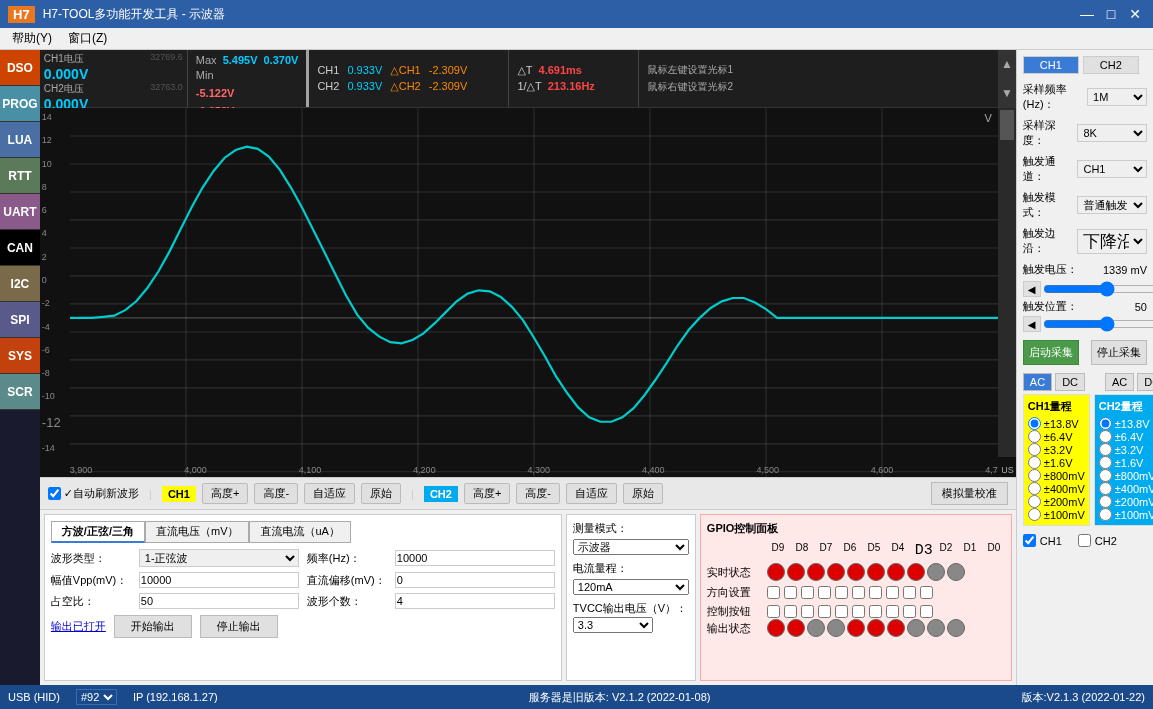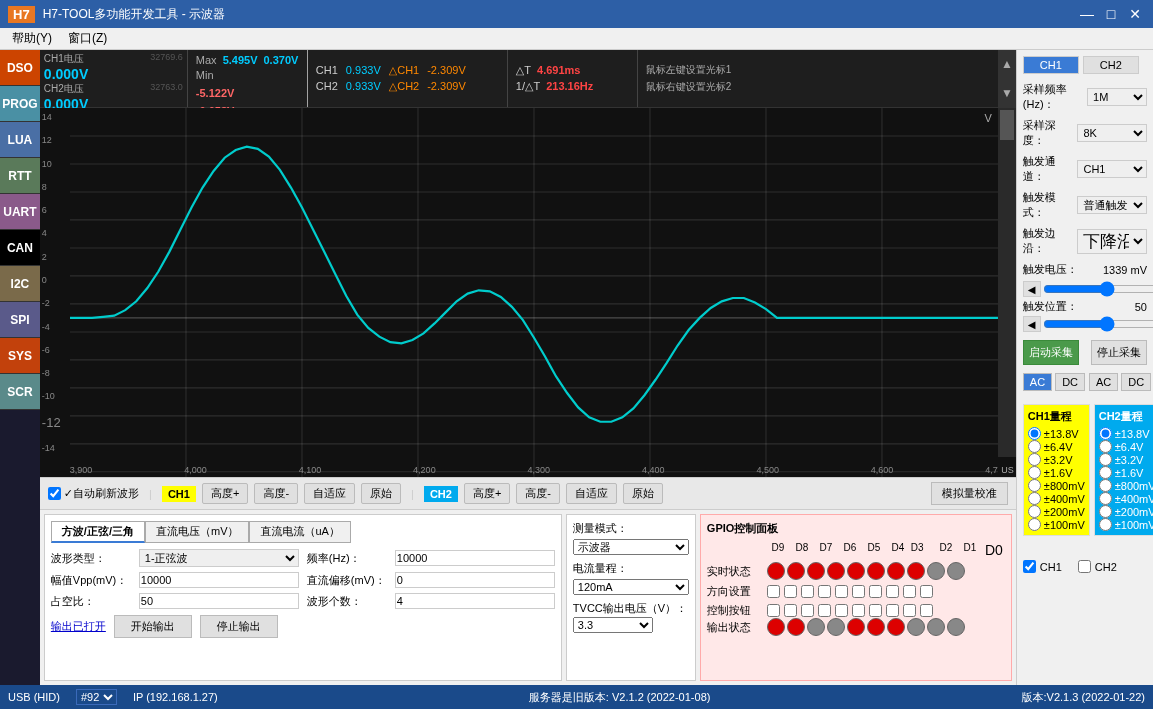--- a/index.html
+++ b/index.html
@@ -94,21 +94,21 @@
           </div>
           <div>
             <div style="display:flex;justify-content:space-between;">
               <span style="color:#aaa;font-size:10px;">CH2电压</span>
               <span style="color:#555;font-size:9px;">32763.0</span>
             </div>
             <div style="color:#00ccff;font-size:14px;font-weight:bold;">0.000V</div>
           </div>
         </div>
 
-        <div style="background:#1e1e1e;padding:4px 8px;display:flex;flex-direction:column;justify-content:space-between;border-right:1px solid #a3a3a3;min-width:120px;">
+        <div style="background:#1e1e1e;padding:4px 8px;display:flex;flex-direction:column;justify-content:space-between;border-right:3px solid #a3a3a3;min-width:120px;">
           <div style="display:flex;gap:6px;font-size:11px;margin-bottom:3px;">
             <span style="color:#aaa;">Max</span>
             <span style="color:#00ccff;font-weight:bold;">5.495V</span>
             <span style="color:#00ccff;font-weight:bold;">0.370V</span>
           </div>
           <div style="display:flex;gap:6px;font-size:11px;flex-direction:column;">
             <span style="color:#aaa;">Min</span>
             <span style="color:#ff6666;font-weight:bold;">-5.122V</span>
             <span style="color:#ff6666;font-weight:bold;">-0.058V</span>
           </div>
@@ -306,24 +306,24 @@
 
           <div style="display:flex;align-items:center;margin-bottom:4px;">
             <div style="min-width:60px;"></div>
             <div style="display:flex;gap:2px;">
               <span style="width:22px;text-align:center;font-size:10px;">D9</span>
               <span style="width:22px;text-align:center;font-size:10px;">D8</span>
               <span style="width:22px;text-align:center;font-size:10px;">D7</span>
               <span style="width:22px;text-align:center;font-size:10px;">D6</span>
               <span style="width:22px;text-align:center;font-size:10px;">D5</span>
               <span style="width:22px;text-align:center;font-size:10px;">D4</span>
-              <span style="width:22px;text-align:left;font-size:10px;">D3</span>
+              <span style="width:22px;text-align:right;font-size:15px;font-family:Liberation Mono, monospace;">D3</span>
               <span style="width:22px;text-align:center;font-size:10px;">D2</span>
               <span style="width:22px;text-align:center;font-size:10px;">D1</span>
-              <span style="width:22px;text-align:center;font-size:14px;">D0</span>
+              <span style="width:22px;text-align:center;font-size:10px;">D0</span>
             </div>
           </div>
 
           <div style="display:flex;align-items:center;margin-bottom:4px;">
             <div style="min-width:60px;font-size:11px;">实时状态</div>
             <div style="display:flex;gap:2px;">
               <span style="width:18px;height:18px;border-radius:50%;background:#dd0000;border:1px solid #666;display:inline-block;"></span>
               <span style="width:18px;height:18px;border-radius:50%;background:#dd0000;border:1px solid #666;display:inline-block;"></span>
               <span style="width:18px;height:18px;border-radius:50%;background:#dd0000;border:1px solid #666;display:inline-block;"></span>
               <span style="width:18px;height:18px;border-radius:50%;background:#dd0000;border:1px solid #666;display:inline-block;"></span>
@@ -443,32 +443,32 @@
         <button style="padding:1px 4px;font-size:10px;border:1px solid #ccc;background:#e0e0e0;cursor:pointer;">◀</button>
         <input type="range" style="flex: 1 1 0%; margin: 0px 2px;" min="0" max="100" value="50">
 
       </div>
 
       <div style="display:flex;gap:12px;margin-bottom:8px;">
         <button style="flex:1;padding:4px;background:#4a9a4a;color:white;border:1px solid #3a8a3a;cursor:pointer;font-size:11px;">启动采集</button>
         <button style="flex:1;padding:4px;background:#e0e0e0;border:1px solid #bbb;cursor:pointer;font-size:11px;">停止采集</button>
       </div>
 
-      <div style="display:flex;gap:4px;margin-bottom:13px;align-items:flex-start;">
+      <div style="display:flex;gap:20px;margin-bottom:3px;align-items:flex-start;">
         <div style="display:flex;gap:3px;">
           <button style="padding:2px 6px;background:#3a7bd5;color:white;border:1px solid #bbb;cursor:pointer;font-size:11px;">AC</button>
           <button style="padding:2px 6px;background:#e0e0e0;border:1px solid #bbb;cursor:pointer;font-size:11px;">DC</button>
         </div>
         <div style="display:flex;gap:3px;">
           <button style="padding:2px 6px;background:#e0e0e0;border:1px solid #bbb;cursor:pointer;font-size:11px;">AC</button>
           <button style="padding:2px 6px;background:#e0e0e0;border:1px solid #bbb;cursor:pointer;font-size:11px;">DC</button>
         </div>
       </div>
 
-      <div style="display:flex;gap:4px;margin-bottom:20px;justify-content:space-between;">
+      <div style="display:flex;gap:4px;margin-bottom:4px;justify-content:space-between;">
 
         <div style="background:#ffff00;padding:4px;flex:1;border:1px solid #ddd;">
           <div style="font-size:11px;font-weight:bold;margin-bottom:3px;">CH1量程</div>
           <label style="display:flex;align-items:center;gap:3px;font-size:11px;"><input type="radio" name="ch1r" checked="" style="">±13.8V</label>
           <label style="display:flex;align-items:center;gap:3px;font-size:11px;"><input type="radio" name="ch1r" style="">±6.4V</label>
           <label style="display:flex;align-items:center;gap:3px;font-size:11px;"><input type="radio" name="ch1r" style="">±3.2V</label>
           <label style="display:flex;align-items:center;gap:3px;font-size:11px;"><input type="radio" name="ch1r" style="">±1.6V</label>
           <label style="display:flex;align-items:center;gap:3px;font-size:11px;"><input type="radio" name="ch1r" style="">±800mV</label>
           <label style="display:flex;align-items:center;gap:3px;font-size:11px;"><input type="radio" name="ch1r" style="">±400mV</label>
           <label style="display:flex;align-items:center;gap:3px;font-size:11px;"><input type="radio" name="ch1r" style="">±200mV</label>

